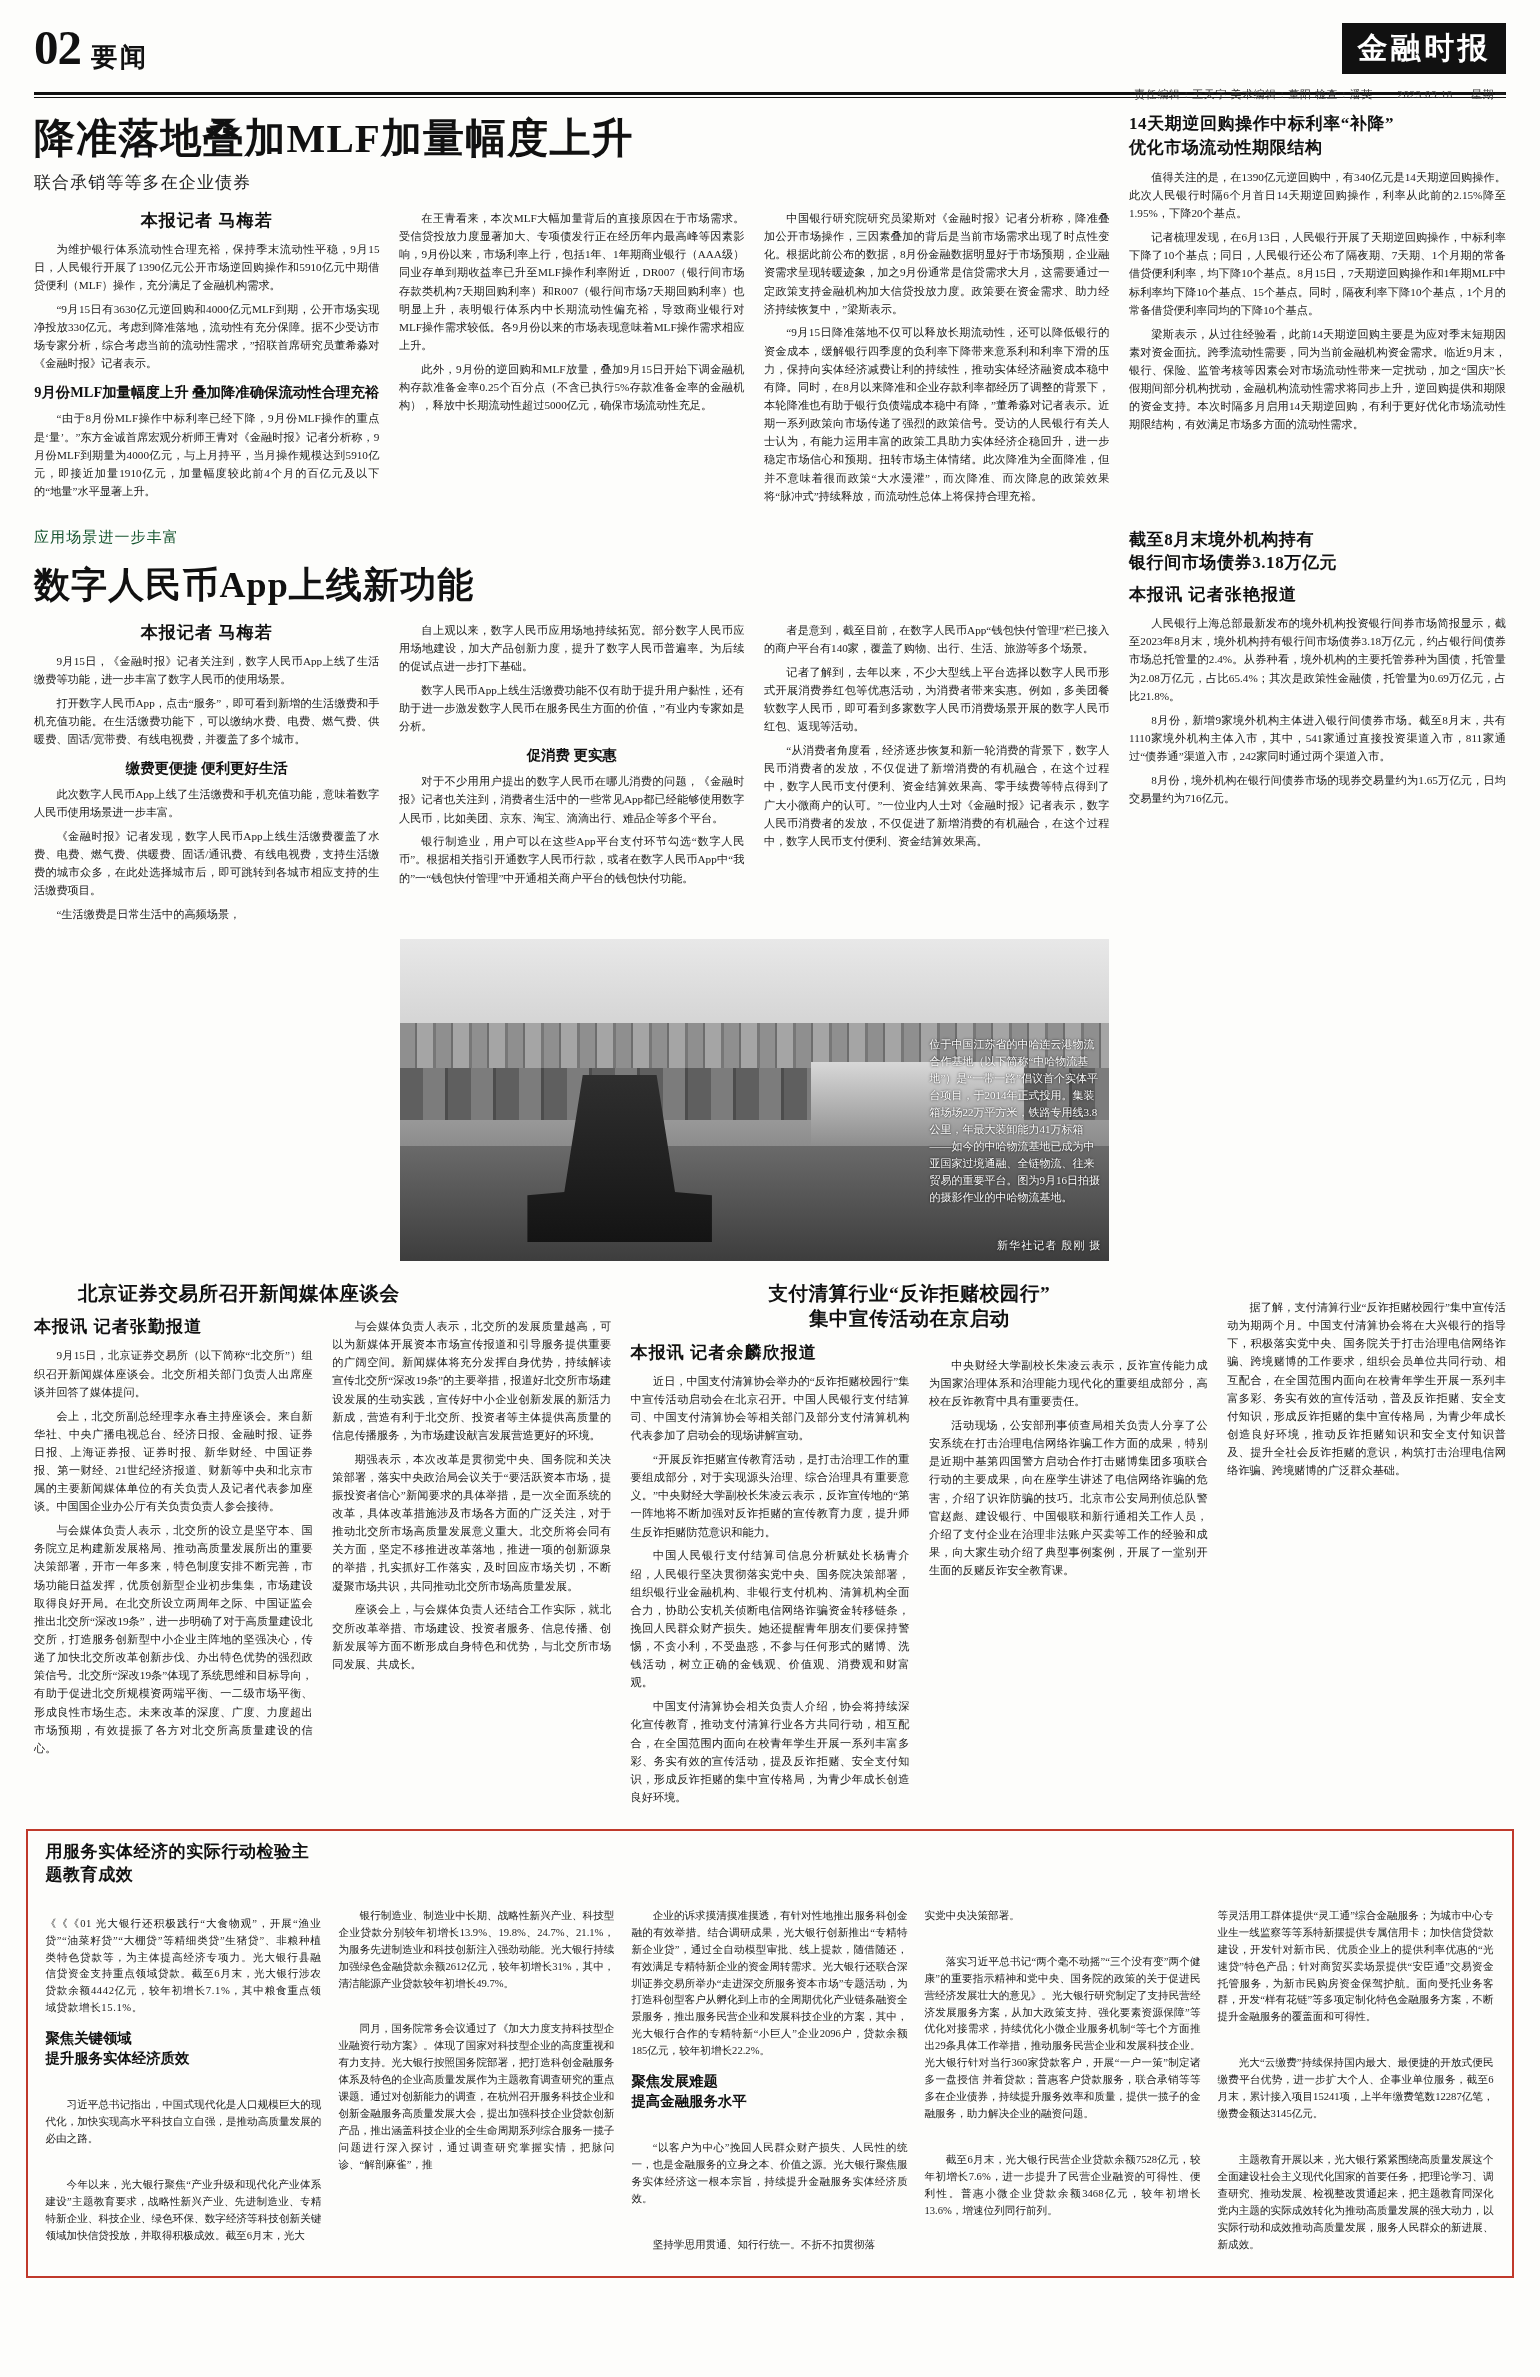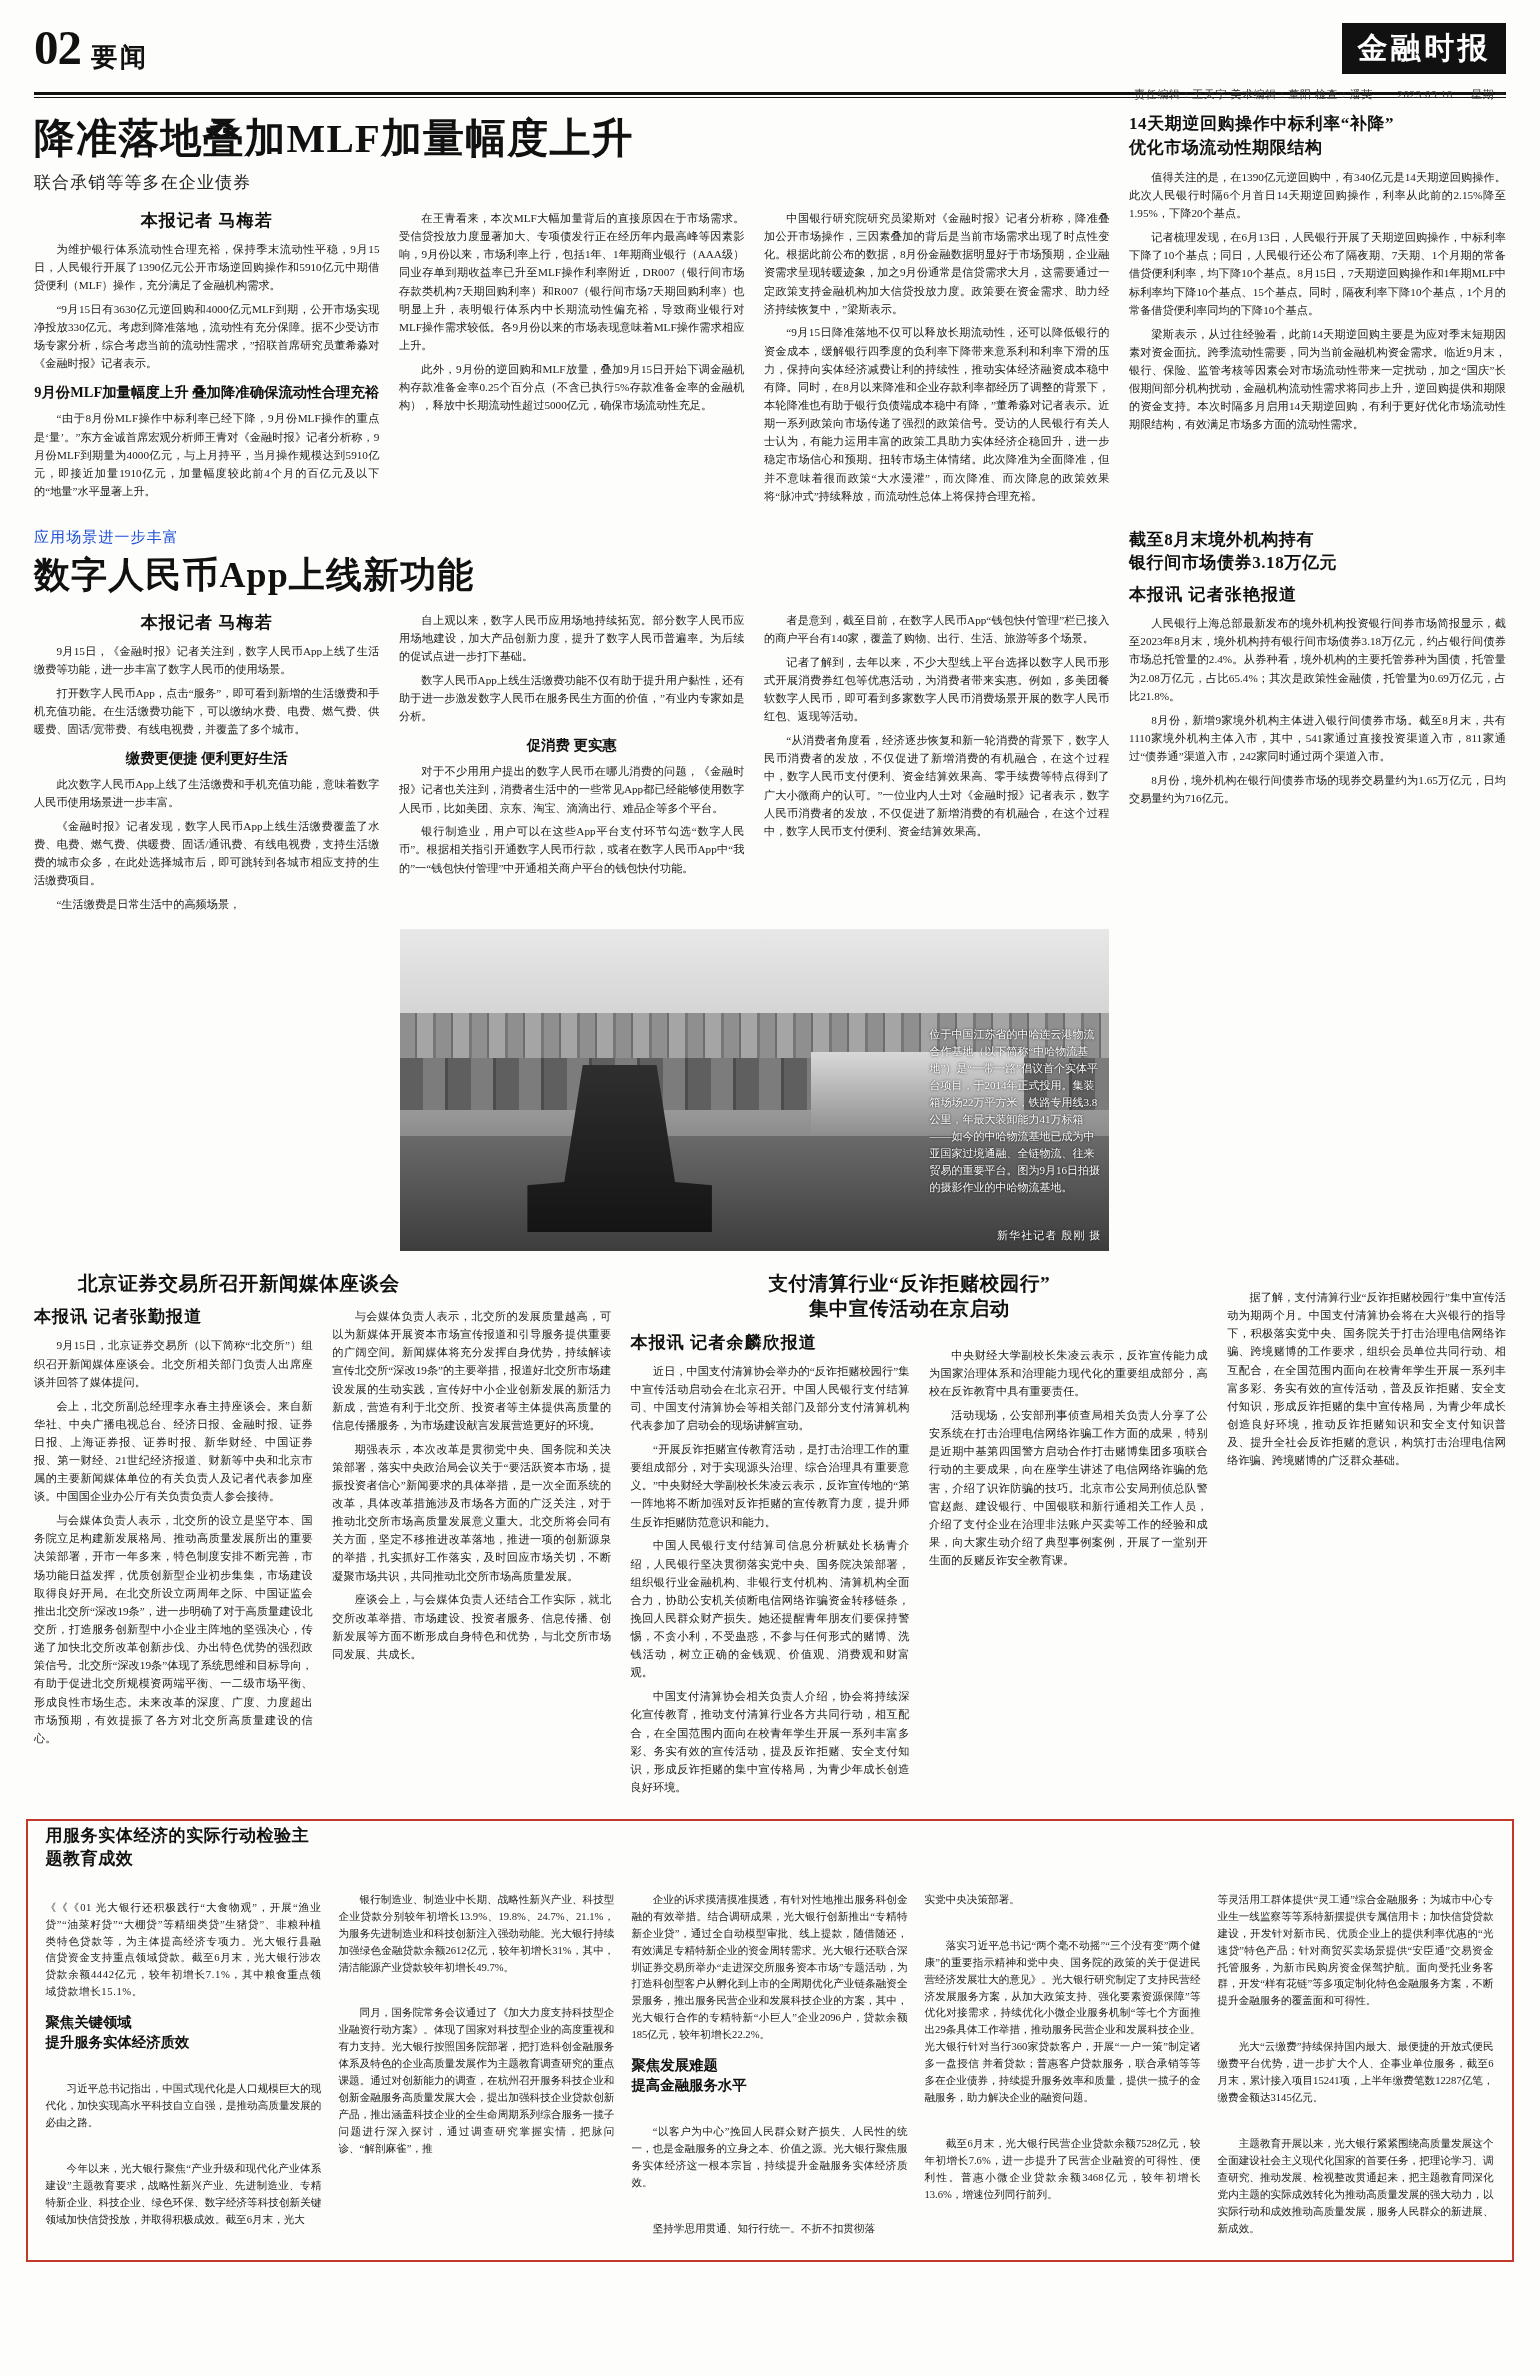--- a/index.html
+++ b/index.html
@@ -140,22 +140,22 @@
     padding:0 34px;
     box-sizing:border-box;
     display:flex;
     gap:19.5px;
   }
   .band2-left{width:1081px;}
   .band2-right{width:379px;}
   .kicker{
     font-size:15px;
     letter-spacing:1.1px;
-    margin:0 0 8px 0;
-    color:#1d4ed8;
+    margin:0 0 18px 0;
+    color:#14532d;
   }
   .headline-2{
     font-size:36px;
     font-weight:bold;
     letter-spacing:1.1px;
     margin:0 0 15px 0;
     line-height:1.15;
   }
   .three-cols{display:flex;gap:19.5px;}
   .three-cols > div{width:calc((100% - 39px)/3);}
@@ -203,21 +203,21 @@
     letter-spacing:0.6px;
     line-height:1.3;
     margin:0 0 9.2px 0;
   }
   .band3-head.center{text-align:center;}
 
   
   .special{
     margin:17px 26.4px 0 26.4px;
     border:2.3px solid #c0392b;
-    padding:4px 17px 17px 17px;
+    padding:10px 17px 17px 17px;
     box-sizing:border-box;
     display:flex;
     gap:17px;
   }
   .special-col{width:calc((100% - 69px)/5);}
   .special-title{
     font-size:17px;
     font-weight:bold;
     letter-spacing:0.6px;
     line-height:1.35;

